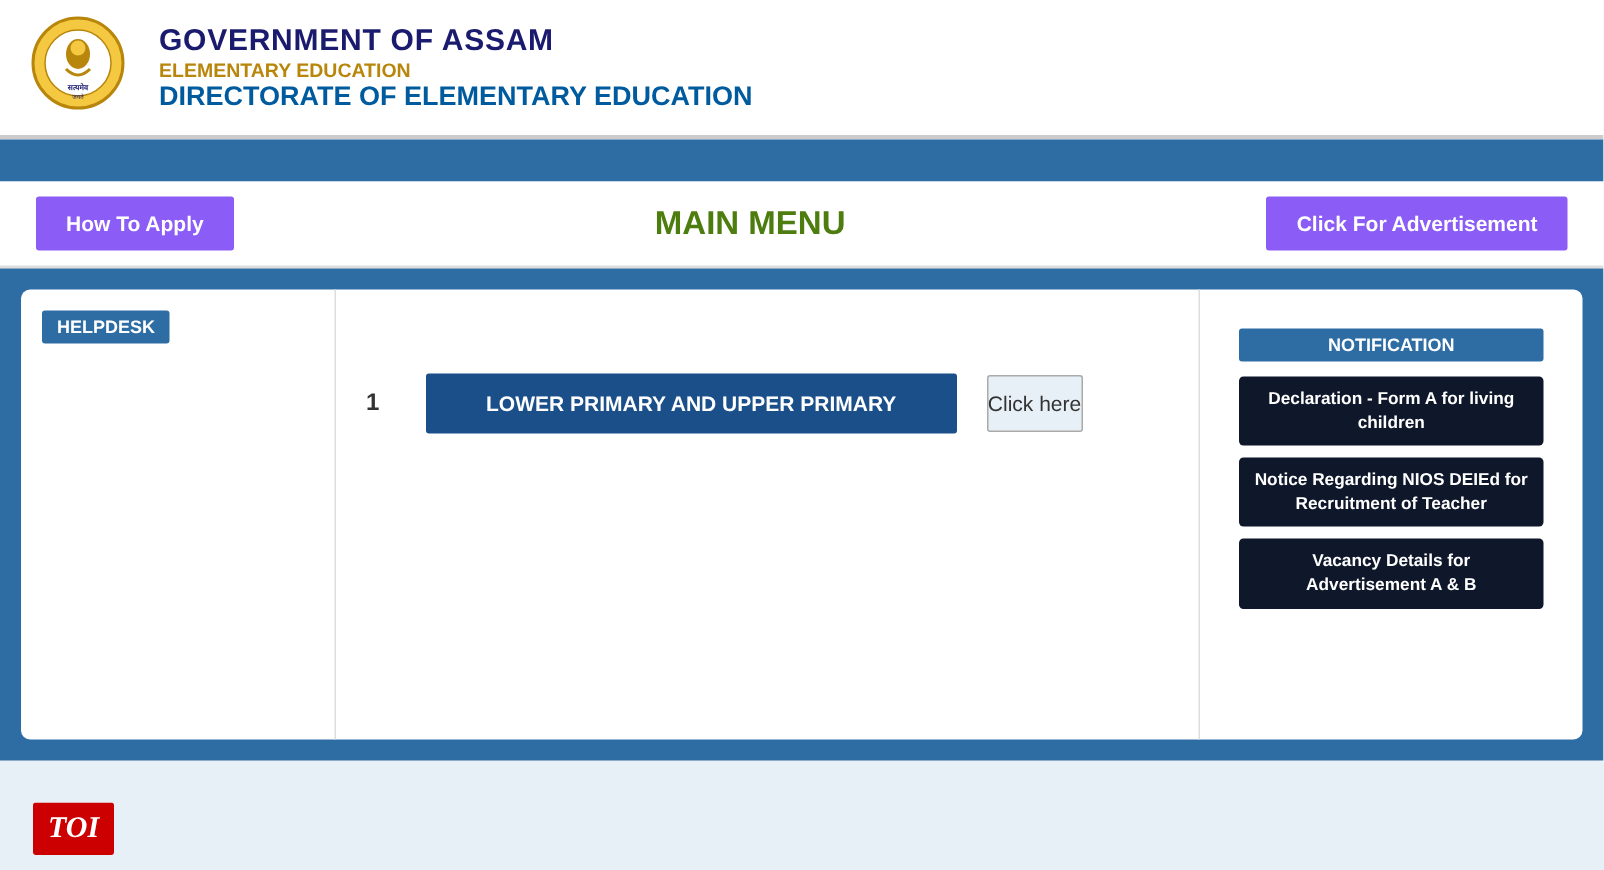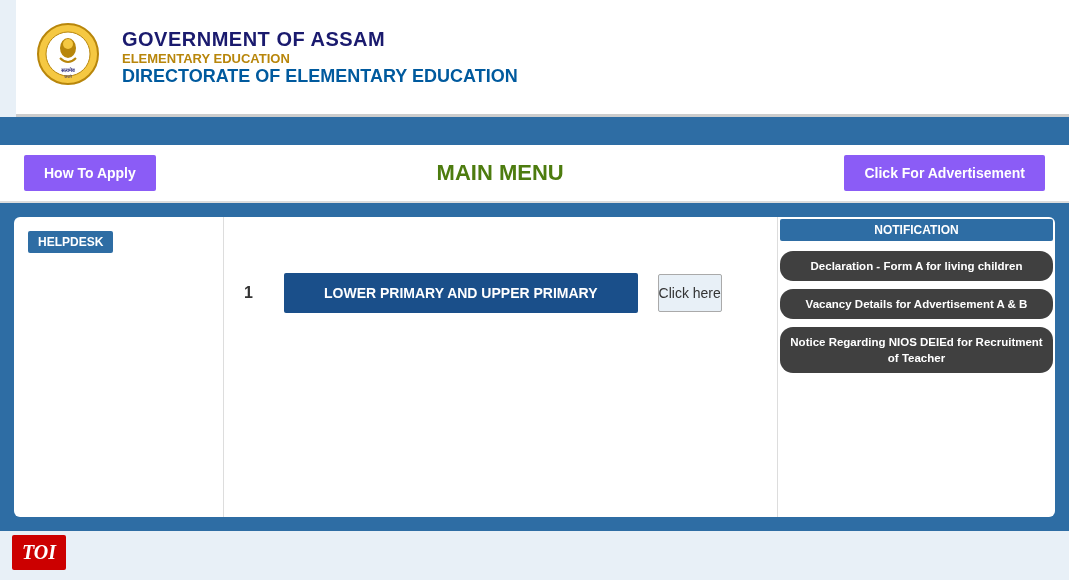--- a/index.html
+++ b/index.html
@@ -3,23 +3,22 @@
   <meta charset="utf-8">
   <style>
     * { box-sizing: border-box; margin: 0; padding: 0; }
     body { font-family: Arial, sans-serif; background: #e8f0f7; width: 1069px; min-height: 580px; overflow-x: hidden; }
 
     
     .header {
       background: white;
       display: flex;
       align-items: center;
-      padding: 22px 20px;
+      padding: 10px 20px;
       border-bottom: 3px solid #ccc;
-      margin-left: 16px;
     }
     .header-logo {
       width: 70px;
       height: 70px;
       margin-right: 16px;
       flex-shrink: 0;
     }
     .header-text-block {}
     .header-title {
       font-size: 20px;
@@ -146,55 +145,55 @@
       color: #333;
       border: 1px solid #aaa;
       padding: 10px 0;
       font-size: 14px;
       cursor: pointer;
       border-radius: 2px;
     }
 
     
     .notification-panel {
-      width: 278px;
+      width: 256px;
       flex-shrink: 0;
-      padding: 2px;
+      padding: 26px;
       border-left: 1px solid #ddd;
     }
     .notification-badge {
       background: #2e6da4;
       color: white;
       font-size: 12px;
       font-weight: bold;
       padding: 4px 10px;
       display: inline-block;
       margin-bottom: 10px;
       border-radius: 2px;
       width: 100%;
       text-align: center;
     }
     .notif-item {
-      background: #404040;
+      background: #0f172a;
       color: white;
       font-size: 11.5px;
       font-weight: bold;
       padding: 7px 10px;
-      border-radius: 13px;
+      border-radius: 3px;
       margin-bottom: 8px;
       text-align: center;
       cursor: pointer;
       line-height: 1.4;
     }
 
     
     .toi-badge {
       position: fixed;
       bottom: 10px;
-      left: 12px;
+      left: 22px;
       background: #cc0000;
       color: white;
       font-size: 20px;
       font-weight: bold;
       padding: 6px 10px;
       border-radius: 2px;
       font-family: serif;
       font-style: italic;
     }
 
@@ -245,20 +244,20 @@
       <div class="table-row-item">
         <span class="row-number">1</span>
         <button class="primary-btn">LOWER PRIMARY AND UPPER PRIMARY</button>
         <button class="click-here-btn">Click here</button>
       </div>
     </div>
 
     <div class="notification-panel">
       <div class="notification-badge">NOTIFICATION</div>
       <div class="notif-item">Declaration - Form A for living children</div>
+      <div class="notif-item">Notice Regarding NIOS DEIEd for Recruitment of Teacher</div>
       <div class="notif-item">Vacancy Details for Advertisement A &amp; B</div>
-      <div class="notif-item">Notice Regarding NIOS DEIEd for Recruitment of Teacher</div>
     </div>
 
   </div>
 </div>
 
 <div class="toi-badge">TOI</div>
 
 </body></html>

